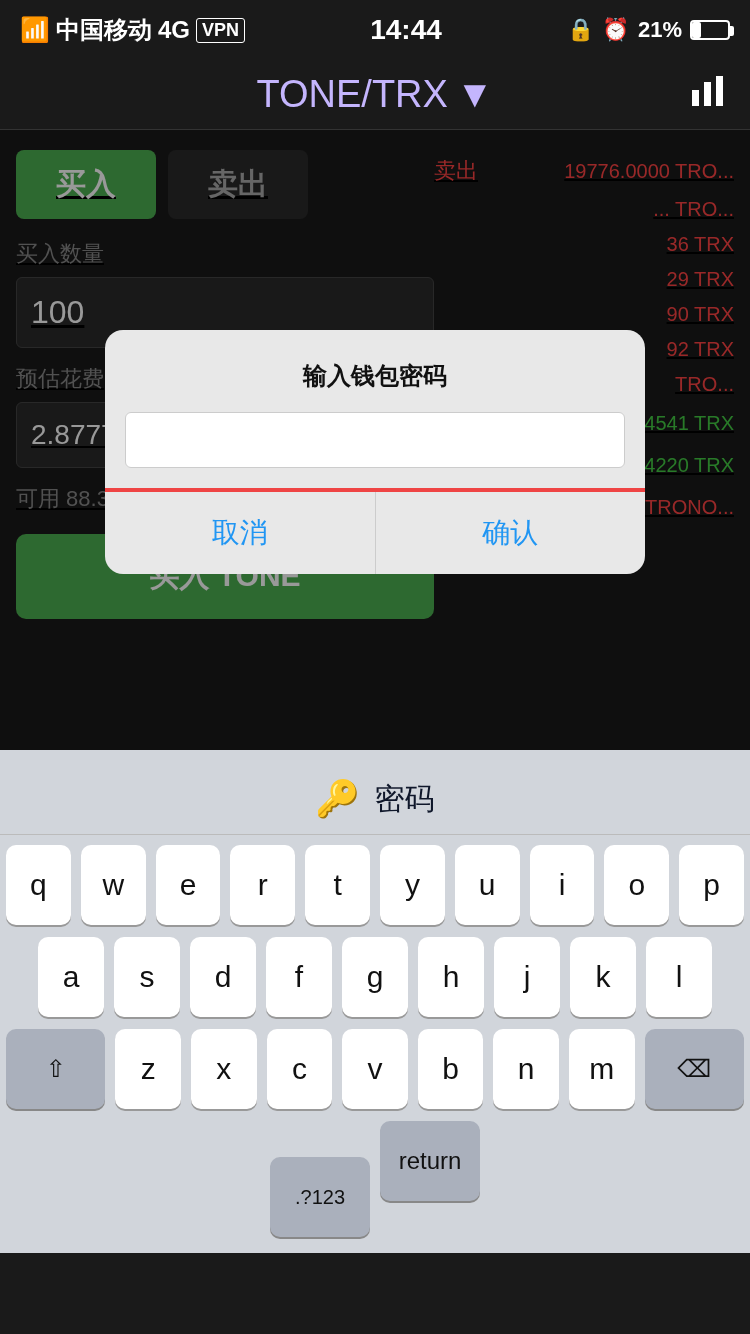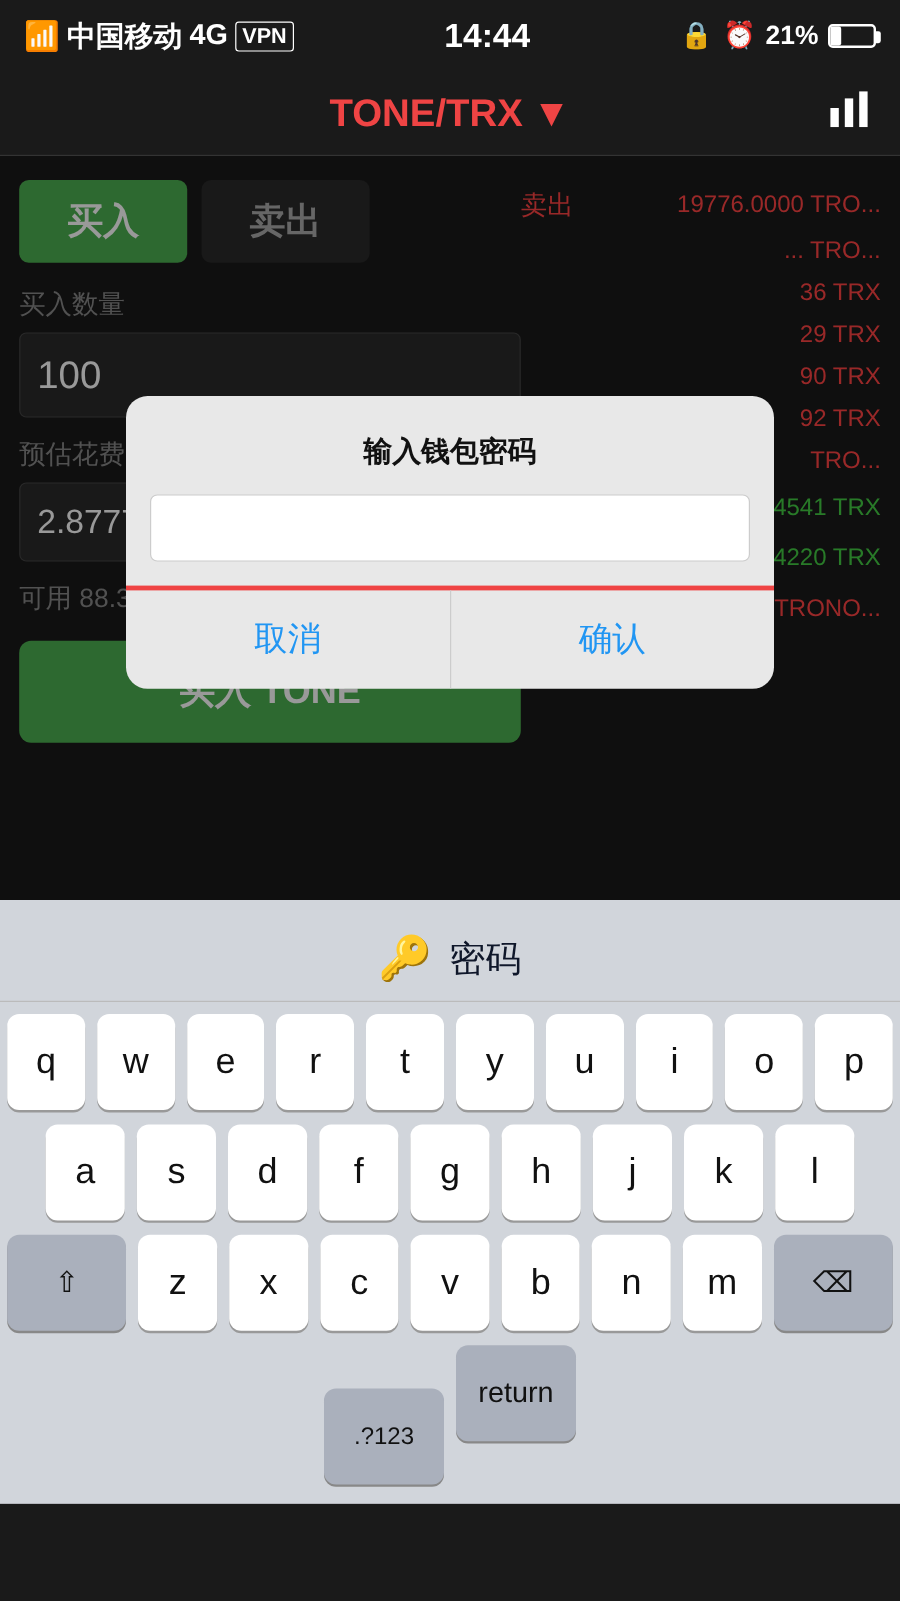--- a/index.html
+++ b/index.html
@@ -53,23 +53,23 @@
     .header {
       background: #1a1a1a;
       height: 70px;
       display: flex;
       align-items: center;
       justify-content: center;
       position: relative;
       border-bottom: 1px solid #333;
     }
     .header-title {
-      color: #ef4444;
-      font-size: 32px;
-      font-weight: 700;
+      color: #c4b5fd;
+      font-size: 38px;
+      font-weight: 400;
       display: flex;
       align-items: center;
       gap: 8px;
     }
     .header-chart-icon {
       position: absolute;
       right: 24px;
       color: white;
       font-size: 30px;
     }
@@ -298,21 +298,21 @@
   </div>
   <div class="header-chart-icon">
     <svg width="36" height="30" viewBox="0 0 36 30" fill="none">
       <rect x="2" y="14" width="7" height="16" fill="white"></rect>
       <rect x="14" y="6" width="7" height="24" fill="white"></rect>
       <rect x="26" y="0" width="7" height="30" fill="white"></rect>
     </svg>
   </div>
 </div>
 
-<div style="display:flex; padding:20px 16px; gap:0; background:#1a1a1a; min-height:620px; position:relative;">
+<div style="display:flex; padding:20px 16px; gap:0; background:#1a1a1a; min-height:620px; position:relative;text-decoration:underline;">
 
   <div class="left-panel">
     <div class="tab-row">
       <button class="tab-btn tab-buy">买入</button>
       <button class="tab-btn tab-sell">卖出</button>
     </div>
 
     <div class="input-label">买入数量</div>
     <input class="input-field" value="100" style="display: block;">
 

